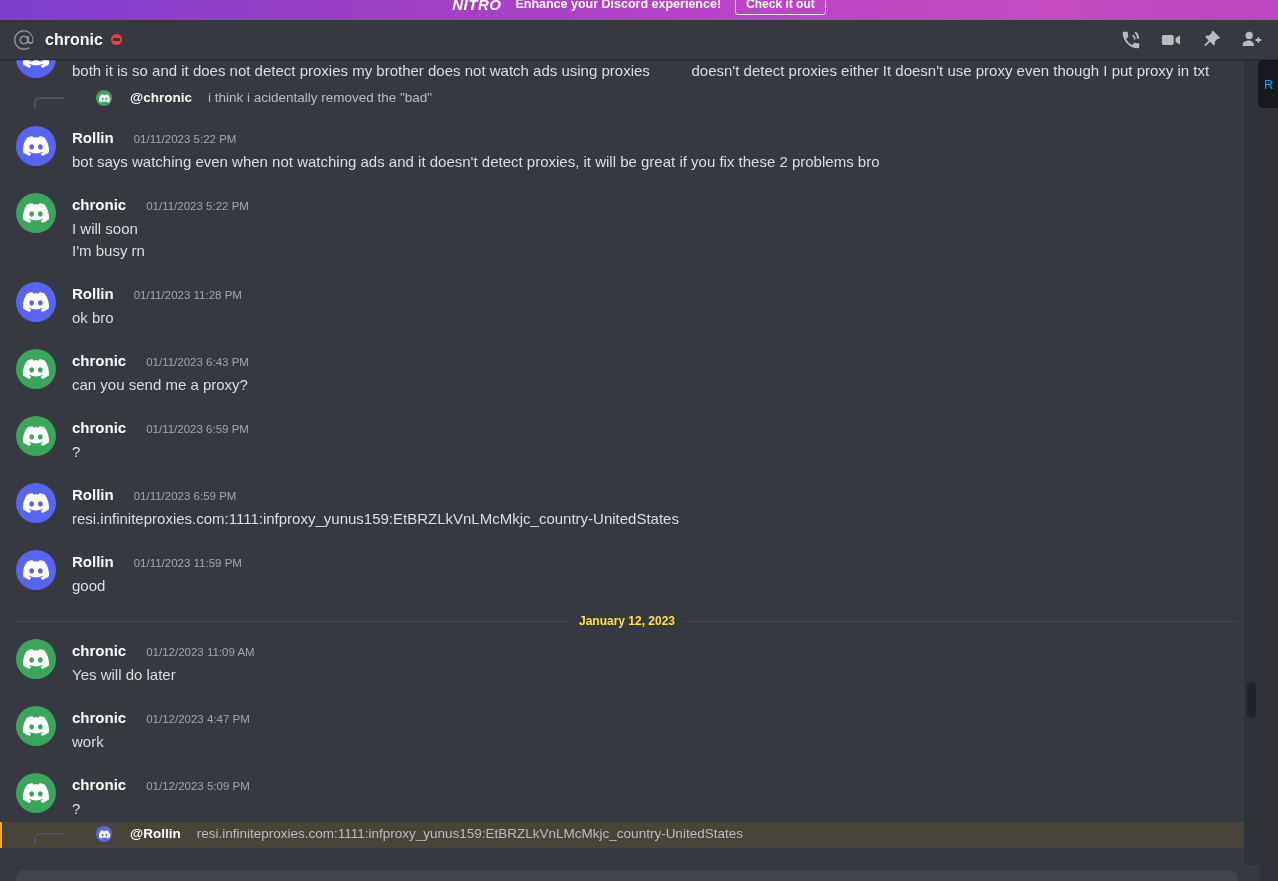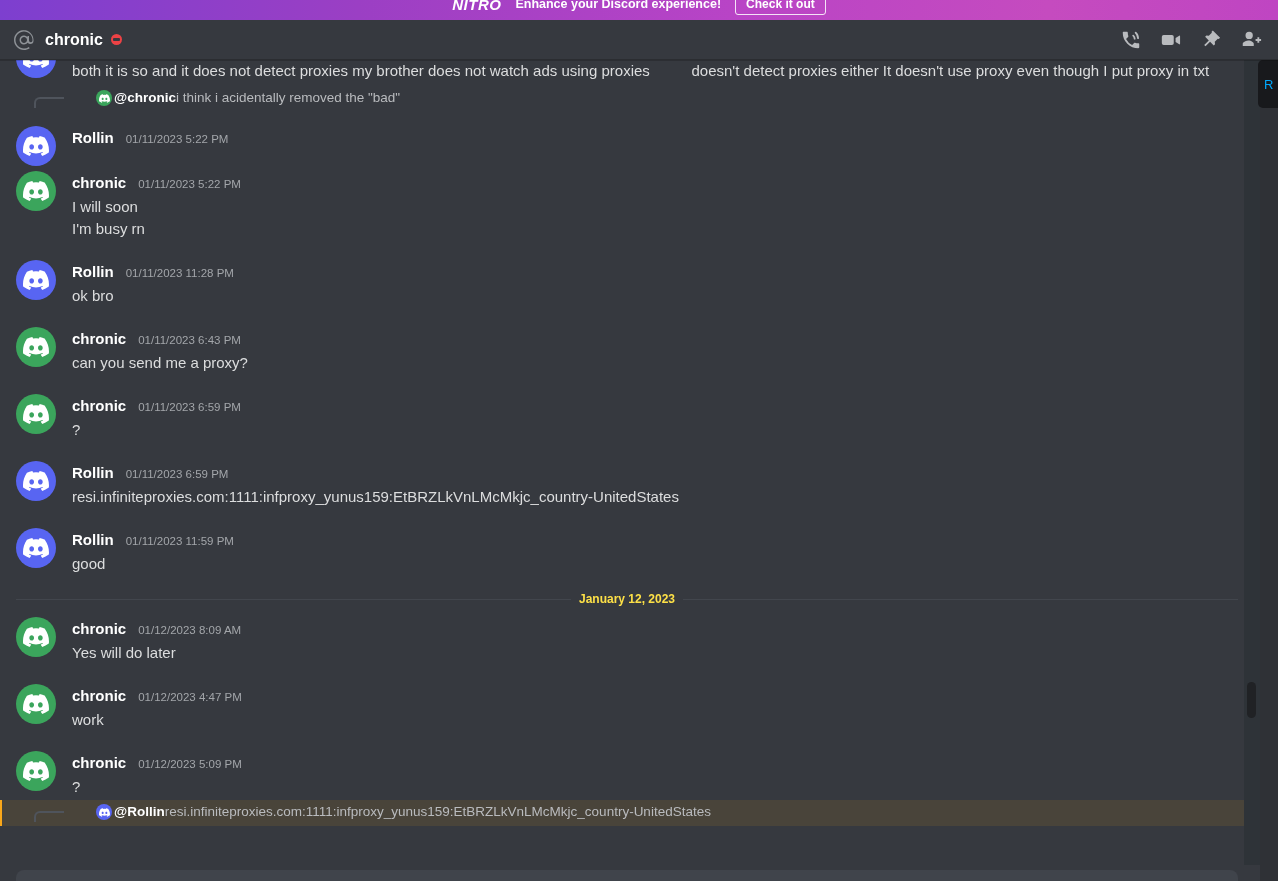--- a/index.html
+++ b/index.html
@@ -152,21 +152,21 @@
     align-items: center;
     justify-content: center;
   }
   .avatar.green  { background: #3ba55c; }
   .avatar.blurple{ background: #5865f2; }
   .avatar svg { width: 26px; height: 26px; }
 
   .msg-head {
     display: flex;
     align-items: baseline;
-    gap: 12px;
+    gap: 20px;
     line-height: 1.375rem;
     margin-bottom: 1px;
   }
   .author {
     font-size: 15px;
     font-weight: bold;
     color: #ffffff;
     cursor: pointer;
   }
   .timestamp {
@@ -181,21 +181,21 @@
     white-space: pre-wrap;
     word-wrap: break-word;
     padding: 1px 0;
   }
 
   
   .reply-bar {
     position: relative;
     display: flex;
     align-items: center;
-    gap: 0;
+    gap: 16px;
     margin-left: 72px;
     margin-bottom: 2px;
     font-size: 13.5px;
     color: #b9bbbe;
     line-height: 18px;
     height: 20px;
     padding-left: 24px;
   }
   .reply-spine {
     position: absolute;
@@ -429,20 +429,21 @@
       <div class="msg grouped-start">
         <div class="avatar blurple">
           <svg viewBox="0 0 71 55" fill="#ffffff">
             <path d="M60.1 4.9A58.5 58.5 0 0 0 45.6.4a.2.2 0 0 0-.2.1c-.6 1.1-1.3 2.6-1.8 3.7a54 54 0 0 0-16.2 0c-.5-1.2-1.2-2.6-1.9-3.7a.2.2 0 0 0-.2-.1c-5 .9-9.9 2.4-14.5 4.5a.2.2 0 0 0-.1.1C1.6 18.7-1 32.1.3 45.3v.2c6.1 4.5 12 7.2 17.8 9a.2.2 0 0 0 .2-.1c1.4-1.9 2.6-3.9 3.7-6a.2.2 0 0 0-.1-.3c-2-.7-3.8-1.6-5.6-2.6a.2.2 0 0 1 0-.4l1.1-.9a.2.2 0 0 1 .2 0c11.6 5.3 24.1 5.3 35.6 0a.2.2 0 0 1 .2 0l1.1.9a.2.2 0 0 1 0 .4c-1.8 1-3.6 1.9-5.6 2.6a.2.2 0 0 0-.1.3c1.1 2.1 2.3 4.1 3.7 6a.2.2 0 0 0 .2.1c5.8-1.8 11.7-4.5 17.8-9a.2.2 0 0 0 .1-.2c1.5-15.2-2.6-28.5-11-40.3a.2.2 0 0 0-.1-.1zM23.7 37.3c-3.5 0-6.4-3.2-6.4-7.2s2.8-7.2 6.4-7.2c3.6 0 6.5 3.3 6.4 7.2 0 4-2.8 7.2-6.4 7.2zm23.7 0c-3.5 0-6.4-3.2-6.4-7.2s2.8-7.2 6.4-7.2c3.6 0 6.5 3.3 6.4 7.2 0 4-2.8 7.2-6.4 7.2z"></path>
           </svg>
         </div>
         <div class="msg-head">
           <span class="author">Rollin</span>
           <span class="timestamp">01/11/2023 5:22 PM</span>
         </div>
+        <div class="msg-body">bot says watching even when not watching ads and it doesn't detect proxies, it will be great if you fix these 2 problems bro</div>
       </div>
       <div class="msg grouped-start">
         <div class="avatar green">
           <svg viewBox="0 0 71 55" fill="#ffffff">
             <path d="M60.1 4.9A58.5 58.5 0 0 0 45.6.4a.2.2 0 0 0-.2.1c-.6 1.1-1.3 2.6-1.8 3.7a54 54 0 0 0-16.2 0c-.5-1.2-1.2-2.6-1.9-3.7a.2.2 0 0 0-.2-.1c-5 .9-9.9 2.4-14.5 4.5a.2.2 0 0 0-.1.1C1.6 18.7-1 32.1.3 45.3v.2c6.1 4.5 12 7.2 17.8 9a.2.2 0 0 0 .2-.1c1.4-1.9 2.6-3.9 3.7-6a.2.2 0 0 0-.1-.3c-2-.7-3.8-1.6-5.6-2.6a.2.2 0 0 1 0-.4l1.1-.9a.2.2 0 0 1 .2 0c11.6 5.3 24.1 5.3 35.6 0a.2.2 0 0 1 .2 0l1.1.9a.2.2 0 0 1 0 .4c-1.8 1-3.6 1.9-5.6 2.6a.2.2 0 0 0-.1.3c1.1 2.1 2.3 4.1 3.7 6a.2.2 0 0 0 .2.1c5.8-1.8 11.7-4.5 17.8-9a.2.2 0 0 0 .1-.2c1.5-15.2-2.6-28.5-11-40.3a.2.2 0 0 0-.1-.1zM23.7 37.3c-3.5 0-6.4-3.2-6.4-7.2s2.8-7.2 6.4-7.2c3.6 0 6.5 3.3 6.4 7.2 0 4-2.8 7.2-6.4 7.2zm23.7 0c-3.5 0-6.4-3.2-6.4-7.2s2.8-7.2 6.4-7.2c3.6 0 6.5 3.3 6.4 7.2 0 4-2.8 7.2-6.4 7.2z"></path>
           </svg>
         </div>
         <div class="msg-head">
           <span class="author">chronic</span>
           <span class="timestamp">01/11/2023 5:22 PM</span>
@@ -514,21 +515,21 @@
         <span class="date-label">January 12, 2023</span>
       </div>
       <div class="msg grouped-start">
         <div class="avatar green">
           <svg viewBox="0 0 71 55" fill="#ffffff">
             <path d="M60.1 4.9A58.5 58.5 0 0 0 45.6.4a.2.2 0 0 0-.2.1c-.6 1.1-1.3 2.6-1.8 3.7a54 54 0 0 0-16.2 0c-.5-1.2-1.2-2.6-1.9-3.7a.2.2 0 0 0-.2-.1c-5 .9-9.9 2.4-14.5 4.5a.2.2 0 0 0-.1.1C1.6 18.7-1 32.1.3 45.3v.2c6.1 4.5 12 7.2 17.8 9a.2.2 0 0 0 .2-.1c1.4-1.9 2.6-3.9 3.7-6a.2.2 0 0 0-.1-.3c-2-.7-3.8-1.6-5.6-2.6a.2.2 0 0 1 0-.4l1.1-.9a.2.2 0 0 1 .2 0c11.6 5.3 24.1 5.3 35.6 0a.2.2 0 0 1 .2 0l1.1.9a.2.2 0 0 1 0 .4c-1.8 1-3.6 1.9-5.6 2.6a.2.2 0 0 0-.1.3c1.1 2.1 2.3 4.1 3.7 6a.2.2 0 0 0 .2.1c5.8-1.8 11.7-4.5 17.8-9a.2.2 0 0 0 .1-.2c1.5-15.2-2.6-28.5-11-40.3a.2.2 0 0 0-.1-.1zM23.7 37.3c-3.5 0-6.4-3.2-6.4-7.2s2.8-7.2 6.4-7.2c3.6 0 6.5 3.3 6.4 7.2 0 4-2.8 7.2-6.4 7.2zm23.7 0c-3.5 0-6.4-3.2-6.4-7.2s2.8-7.2 6.4-7.2c3.6 0 6.5 3.3 6.4 7.2 0 4-2.8 7.2-6.4 7.2z"></path>
           </svg>
         </div>
         <div class="msg-head">
           <span class="author">chronic</span>
-          <span class="timestamp">01/12/2023 8:09 AM</span>
+          <span class="timestamp">01/12/2023 11:09 AM</span>
         </div>
         <div class="msg-body">Yes will do later</div>
       </div>
       <div class="msg grouped-start">
         <div class="avatar green">
           <svg viewBox="0 0 71 55" fill="#ffffff">
             <path d="M60.1 4.9A58.5 58.5 0 0 0 45.6.4a.2.2 0 0 0-.2.1c-.6 1.1-1.3 2.6-1.8 3.7a54 54 0 0 0-16.2 0c-.5-1.2-1.2-2.6-1.9-3.7a.2.2 0 0 0-.2-.1c-5 .9-9.9 2.4-14.5 4.5a.2.2 0 0 0-.1.1C1.6 18.7-1 32.1.3 45.3v.2c6.1 4.5 12 7.2 17.8 9a.2.2 0 0 0 .2-.1c1.4-1.9 2.6-3.9 3.7-6a.2.2 0 0 0-.1-.3c-2-.7-3.8-1.6-5.6-2.6a.2.2 0 0 1 0-.4l1.1-.9a.2.2 0 0 1 .2 0c11.6 5.3 24.1 5.3 35.6 0a.2.2 0 0 1 .2 0l1.1.9a.2.2 0 0 1 0 .4c-1.8 1-3.6 1.9-5.6 2.6a.2.2 0 0 0-.1.3c1.1 2.1 2.3 4.1 3.7 6a.2.2 0 0 0 .2.1c5.8-1.8 11.7-4.5 17.8-9a.2.2 0 0 0 .1-.2c1.5-15.2-2.6-28.5-11-40.3a.2.2 0 0 0-.1-.1zM23.7 37.3c-3.5 0-6.4-3.2-6.4-7.2s2.8-7.2 6.4-7.2c3.6 0 6.5 3.3 6.4 7.2 0 4-2.8 7.2-6.4 7.2zm23.7 0c-3.5 0-6.4-3.2-6.4-7.2s2.8-7.2 6.4-7.2c3.6 0 6.5 3.3 6.4 7.2 0 4-2.8 7.2-6.4 7.2z"></path>
           </svg>
         </div>
         <div class="msg-head">

